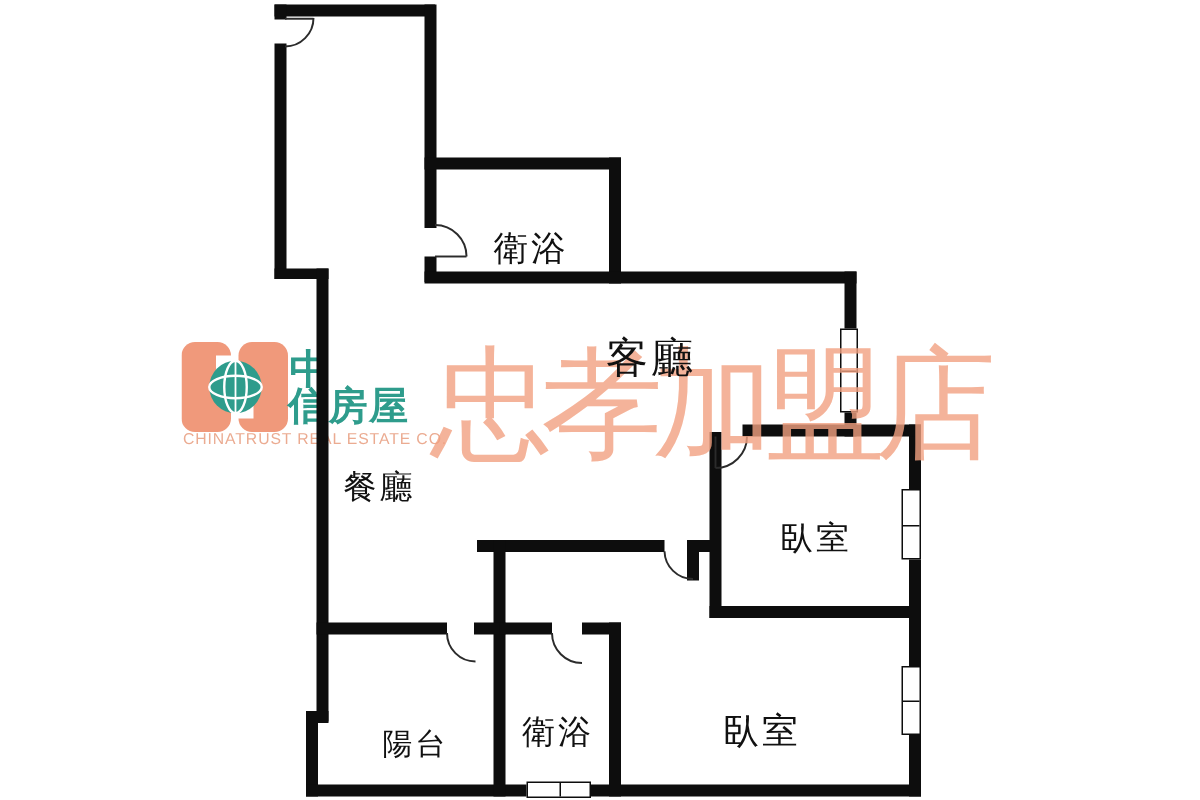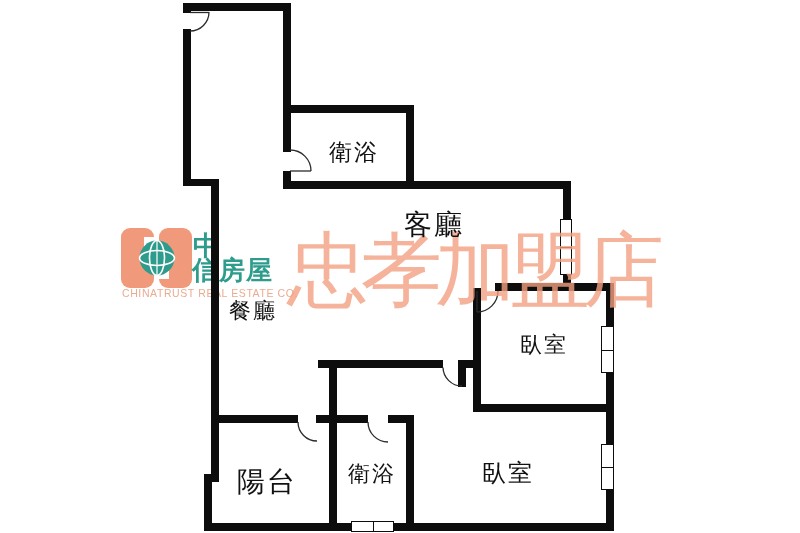--- a/index.html
+++ b/index.html
@@ -10,21 +10,21 @@
   
   .win{position:absolute;background:#fff;border:1.3px solid var(--wall,#0d0d0d);
        box-sizing:border-box;z-index:3;}
   .win.v::after{content:"";position:absolute;left:0;right:0;top:50%;height:1.2px;background:var(--wall,#0d0d0d);}
   .win.h::after{content:"";position:absolute;top:0;bottom:0;left:50%;width:1.2px;background:var(--wall,#0d0d0d);}
   
   .arcs{position:absolute;left:0;top:0;z-index:3;pointer-events:none;}
   .arcs path{stroke:var(--arc,#2b2b2b);stroke-width:1.3;fill:none;}
   
   .room-label{position:absolute;transform:translate(-50%,-50%);color:var(--label,#111);
-       z-index:5;white-space:nowrap;font-weight:500;letter-spacing:2px;}
+       z-index:5;white-space:nowrap;font-weight:500;letter-spacing:2px;margin-top:14px;}
   
   .watermark{position:absolute;left:287px;top:224px;z-index:4;opacity:.8;
        font-family:"Liberation Sans",sans-serif;font-weight:400;font-size:81px;
        letter-spacing:-7px;line-height:92px;color:var(--watermark,#f2a181);white-space:nowrap;}
   
   .logo-icon{position:absolute;left:121px;top:228px;z-index:1;}
   .logo-cn1{position:absolute;left:193px;top:228px;z-index:1;font-size:27px;font-weight:600;
        color:var(--teal,#2e9c8c);}
   .logo-cn2{position:absolute;left:192px;top:253px;z-index:1;font-size:26px;font-weight:700;
        letter-spacing:1px;color:var(--teal,#2e9c8c);}
@@ -95,16 +95,16 @@
     <path d="M368 422 A20 20 0 0 0 388 442"></path>
   </svg>
 
   <div class="watermark">忠孝加盟店</div>
 
   <div class="room-label" style="left:354px;top:152px;font-size:23px">衛浴</div>
   <div class="room-label" style="left:434px;top:225px;font-size:28px">客廳</div>
   <div class="room-label" style="left:253px;top:311px;font-size:22px">餐廳</div>
   <div class="room-label" style="left:544px;top:345px;font-size:22px">臥室</div>
   <div class="room-label" style="left:508px;top:473px;font-size:24px">臥室</div>
-  <div class="room-label" style="left:267px;top:482px;font-size:28px">陽台</div>
+  <div class="room-label" style="left:277px;top:482px;font-size:20px">陽台</div>
   <div class="room-label" style="left:372px;top:474px;font-size:22px">衛浴</div>
 
 </div>
 
 </body></html>

